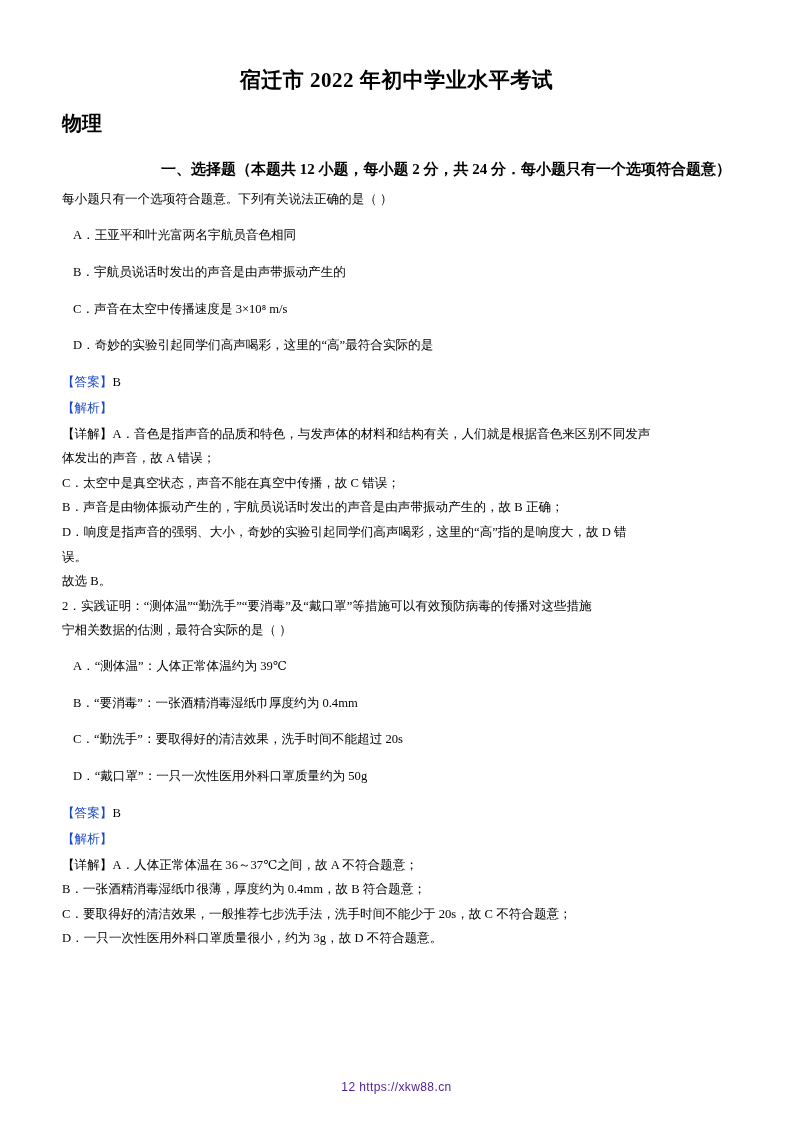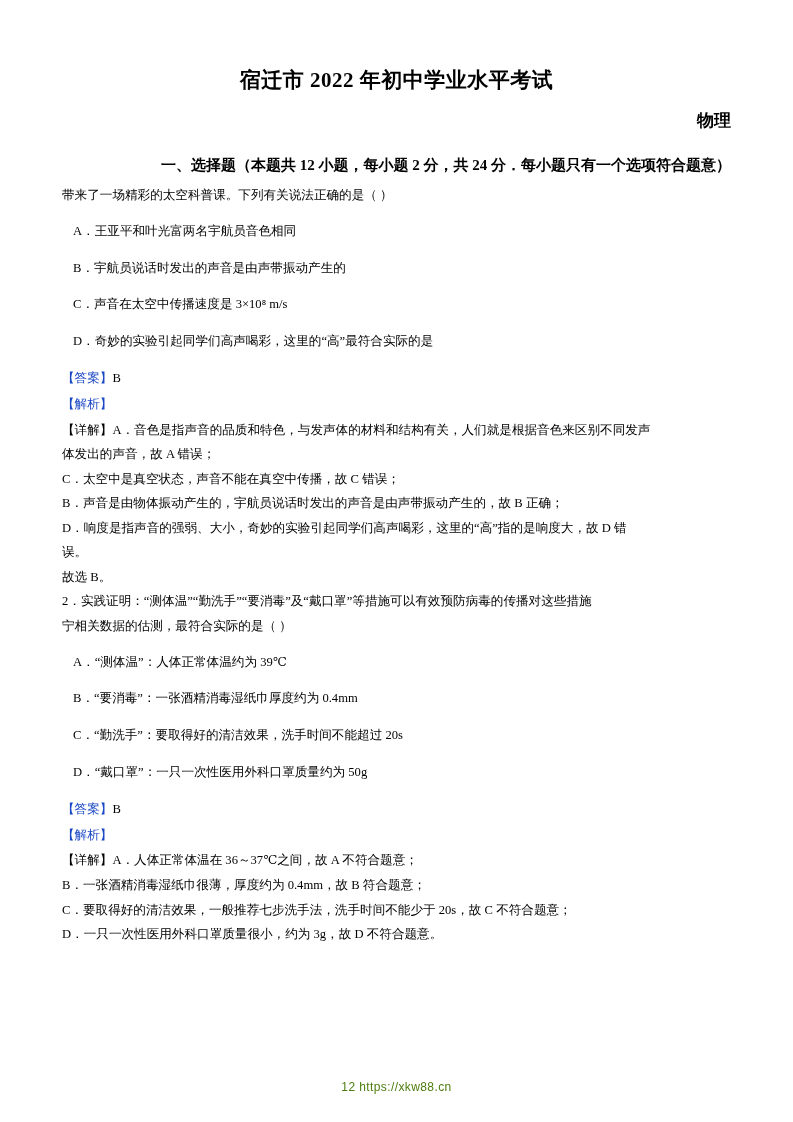--- a/index.html
+++ b/index.html
@@ -24,22 +24,22 @@
   }
   .doc-title {
     text-align: center;
     font-size: 21px;
     font-weight: bold;
     letter-spacing: 0.5px;
     margin: 14px 0 0 0;
     line-height: 1.4;
   }
   .doc-subtitle {
-    text-align: right;
-    font-size: 17px;
+    text-align: left;
+    font-size: 20px;
     font-weight: bold;
     margin: 14px 0 0 0;
     line-height: 1.4;
   }
   .section-heading {
     font-size: 15px;
     font-weight: bold;
     margin: 20px 0 6px 0;
     line-height: 1.6;
     text-align: right;
@@ -70,37 +70,37 @@
   .ans-val {
     color: #000000;
   }
   .footer {
     position: absolute;
     left: 0;
     right: 0;
     bottom: 28px;
     text-align: center;
     font-size: 12px;
-    color: #4d7c0f;
+    color: #4c1d95;
     font-family: "Liberation Sans", sans-serif;
     letter-spacing: 0.4px;
   }
 </style>
 </head>
 <body>
 
 <div class="page">
 
   <h1 class="doc-title">宿迁市 2022 年初中学业水平考试</h1>
   <h2 class="doc-subtitle">物理</h2>
 
   <div class="section-heading">一、选择题（本题共 12 小题，每小题 2 分，共 24 分．每小题只有一个选项符合题意）</div>
 
   <div>
-    <p class="q-line">带来了一场精彩的太空科普课。下列有关说法正确的是（        ）</p>
+    <p class="q-line">每小题只有一个选项符合题意。下列有关说法正确的是（        ）</p>
     <p class="opt">A．王亚平和叶光富两名宇航员音色相同</p>
     <p class="opt">B．宇航员说话时发出的声音是由声带振动产生的</p>
     <p class="opt">C．声音在太空中传播速度是 3×10⁸ m/s</p>
     <p class="opt">D．奇妙的实验引起同学们高声喝彩，这里的“高”最符合实际的是</p>
     <p class="tag"><span>【答案】</span><span class="ans-val">B</span></p>
     <p class="tag">【解析】</p>
     <p class="body-line">【详解】A．音色是指声音的品质和特色，与发声体的材料和结构有关，人们就是根据音色来区别不同发声</p>
     <p class="body-line">体发出的声音，故 A 错误；</p>
     <p class="body-line">C．太空中是真空状态，声音不能在真空中传播，故 C 错误；</p>
     <p class="body-line">B．声音是由物体振动产生的，宇航员说话时发出的声音是由声带振动产生的，故 B 正确；</p>

